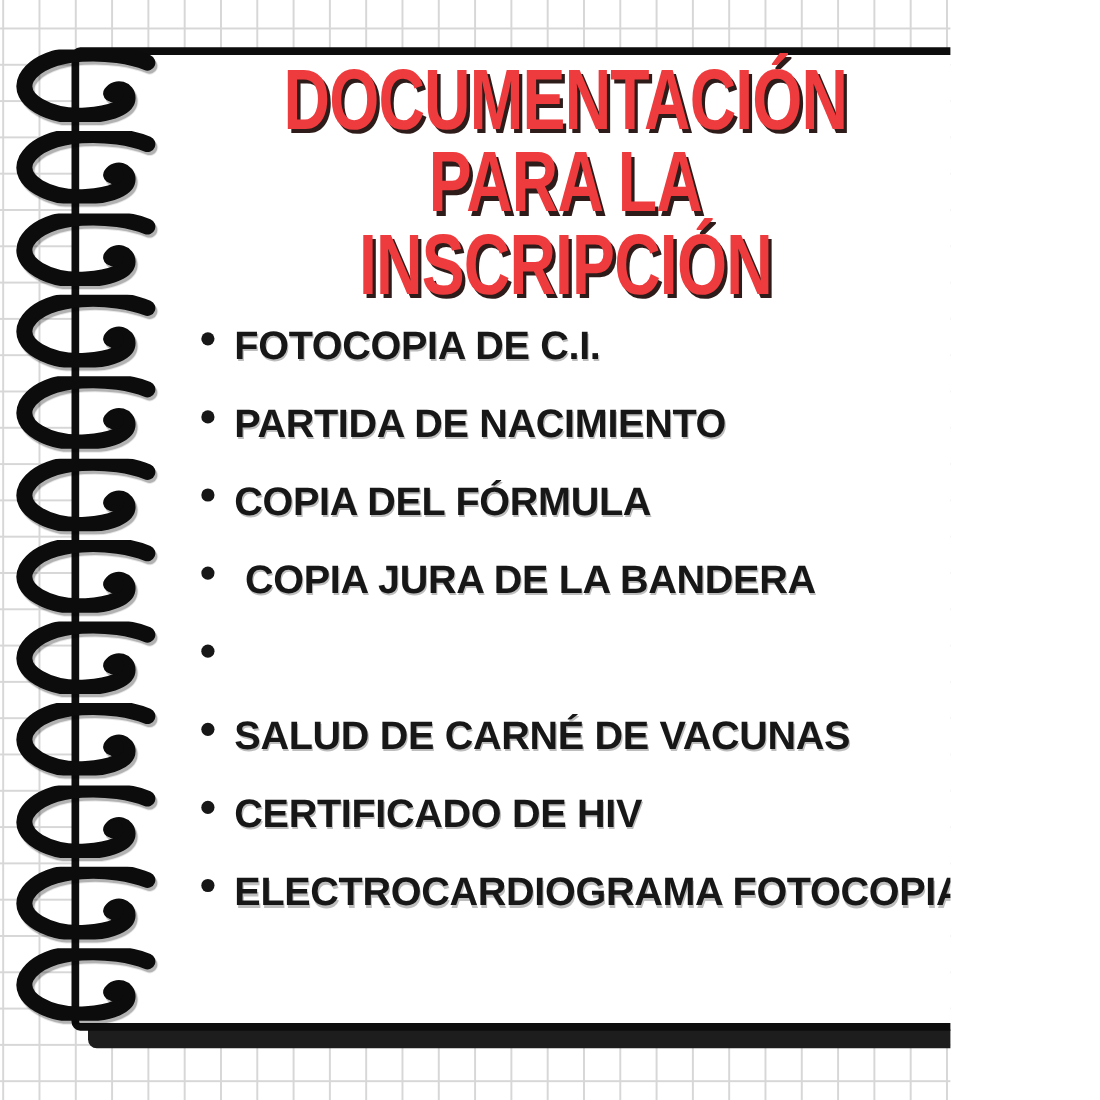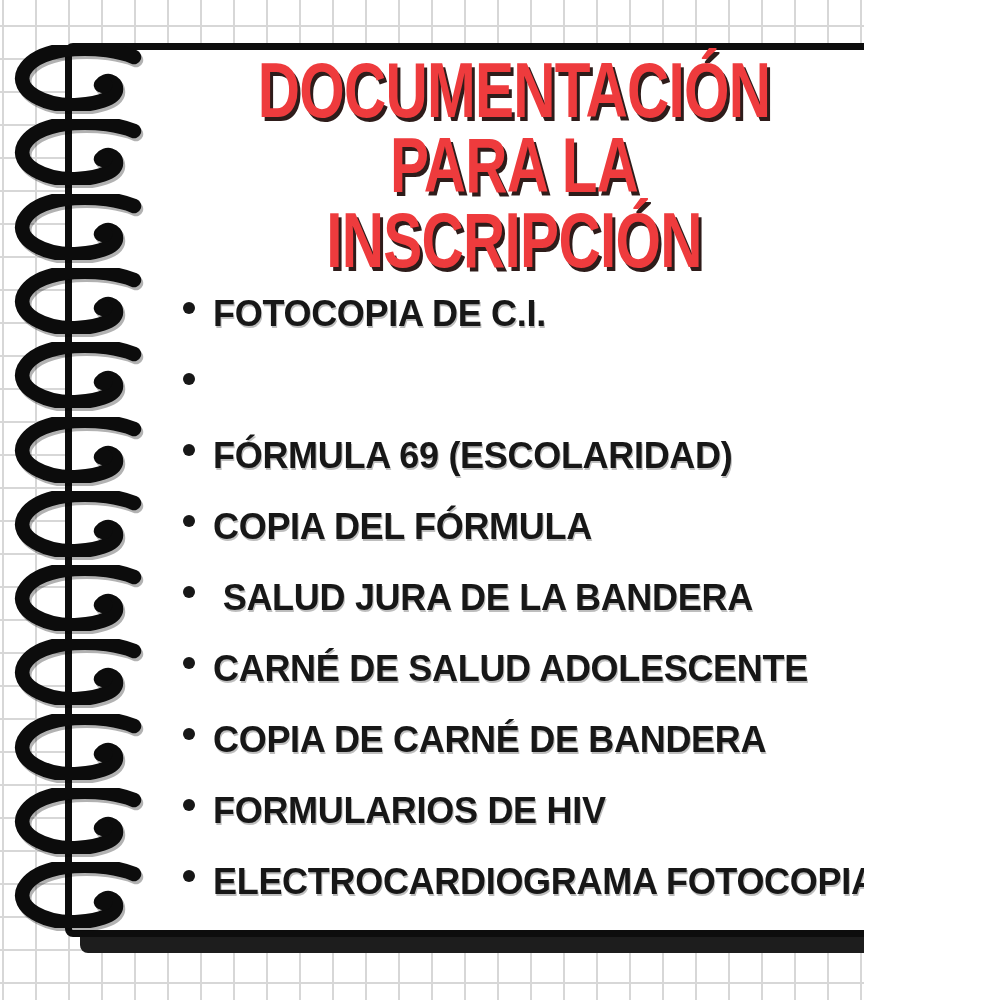--- a/index.html
+++ b/index.html
@@ -89,44 +89,40 @@
       <span class="tline">DOCUMENTACIÓN PARA LA</span>
       <span class="tline">INSCRIPCIÓN</span>
     </h1>
     <ul class="doc-list">
         <li>
           <span class="bullet"></span>
           <span class="item-text">FOTOCOPIA DE C.I.</span>
         </li>
         <li>
           <span class="bullet"></span>
-        </li>
-        <li>
-          <span class="bullet"></span>
-          <span class="item-text">FÓRMULA 69 (ESCOLARIDAD)</span>
+          <span class="item-text">PARTIDA DE NACIMIENTO</span>
         </li>
         <li>
           <span class="bullet"></span>
           <span class="item-text">COPIA DEL FÓRMULA</span>
         </li>
         <li>
           <span class="bullet"></span>
-          <span class="item-text"> SALUD JURA DE LA BANDERA</span>
+          <span class="item-text"> COPIA JURA DE LA BANDERA</span>
         </li>
         <li>
           <span class="bullet"></span>
-          <span class="item-text">CARNÉ DE SALUD ADOLESCENTE</span>
         </li>
         <li>
           <span class="bullet"></span>
-          <span class="item-text">COPIA DE CARNÉ DE BANDERA</span>
+          <span class="item-text">SALUD DE CARNÉ DE VACUNAS</span>
         </li>
         <li>
           <span class="bullet"></span>
-          <span class="item-text">FORMULARIOS DE HIV</span>
+          <span class="item-text">CERTIFICADO DE HIV</span>
         </li>
         <li>
           <span class="bullet"></span>
           <span class="item-text">ELECTROCARDIOGRAMA FOTOCOPIA</span>
         </li>
       </ul>
   </div>
 
   <div class="binding" id="binding">
       <svg class="spiral" viewBox="0 0 132 66" style="top: 45px;">

